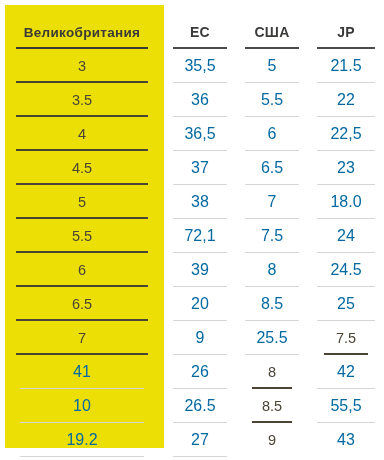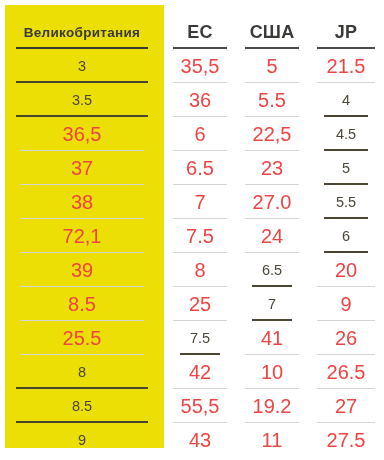--- a/index.html
+++ b/index.html
@@ -47,21 +47,21 @@
   .cell {
     display: flex;
     align-items: center;
     justify-content: center;
     position: relative;
     box-sizing: border-box;
   }
 
   .cell.head {
     color: #3a3a38;
-    font-size: 18px;
+    font-size: 14px;
     font-weight: bold;
     letter-spacing: 0.2px;
   }
 
   .cell.head.uk-head {
     font-size: 13.5px;
     font-weight: bold;
     letter-spacing: 0.3px;
   }
 
@@ -77,22 +77,22 @@
   }
   .cell.head.uk-head::after {
     left: 16px;
     right: 16px;
     height: 2px;
     background: #3a3a33;
   }
 
   
   .cell.data {
-    color: #ef4444;
-    font-size: 20px;
+    color: #0369a1;
+    font-size: 16px;
     font-weight: normal;
   }
 
   .cell.data.uk {
     color: #4a4536;
     font-size: 14.5px;
   }
 
   .cell.data::after {
     content: "";
@@ -151,20 +151,23 @@
       </div>
       <div class="cell data uk">
         <span>3.5</span>
       </div>
       <div class="cell data">
         <span>36</span>
       </div>
       <div class="cell data">
         <span>5.5</span>
       </div>
+      <div class="cell data">
+        <span>22</span>
+      </div>
       <div class="cell data uk">
         <span>4</span>
       </div>
       <div class="cell data">
         <span>36,5</span>
       </div>
       <div class="cell data">
         <span>6</span>
       </div>
       <div class="cell data">
@@ -185,21 +188,21 @@
       <div class="cell data uk">
         <span>5</span>
       </div>
       <div class="cell data">
         <span>38</span>
       </div>
       <div class="cell data">
         <span>7</span>
       </div>
       <div class="cell data">
-        <span>27.0</span>
+        <span>18.0</span>
       </div>
       <div class="cell data uk">
         <span>5.5</span>
       </div>
       <div class="cell data">
         <span>72,1</span>
       </div>
       <div class="cell data">
         <span>7.5</span>
       </div>
@@ -207,20 +210,23 @@
         <span>24</span>
       </div>
       <div class="cell data uk">
         <span>6</span>
       </div>
       <div class="cell data">
         <span>39</span>
       </div>
       <div class="cell data">
         <span>8</span>
+      </div>
+      <div class="cell data">
+        <span>24.5</span>
       </div>
       <div class="cell data uk">
         <span>6.5</span>
       </div>
       <div class="cell data">
         <span>20</span>
       </div>
       <div class="cell data">
         <span>8.5</span>
       </div>

